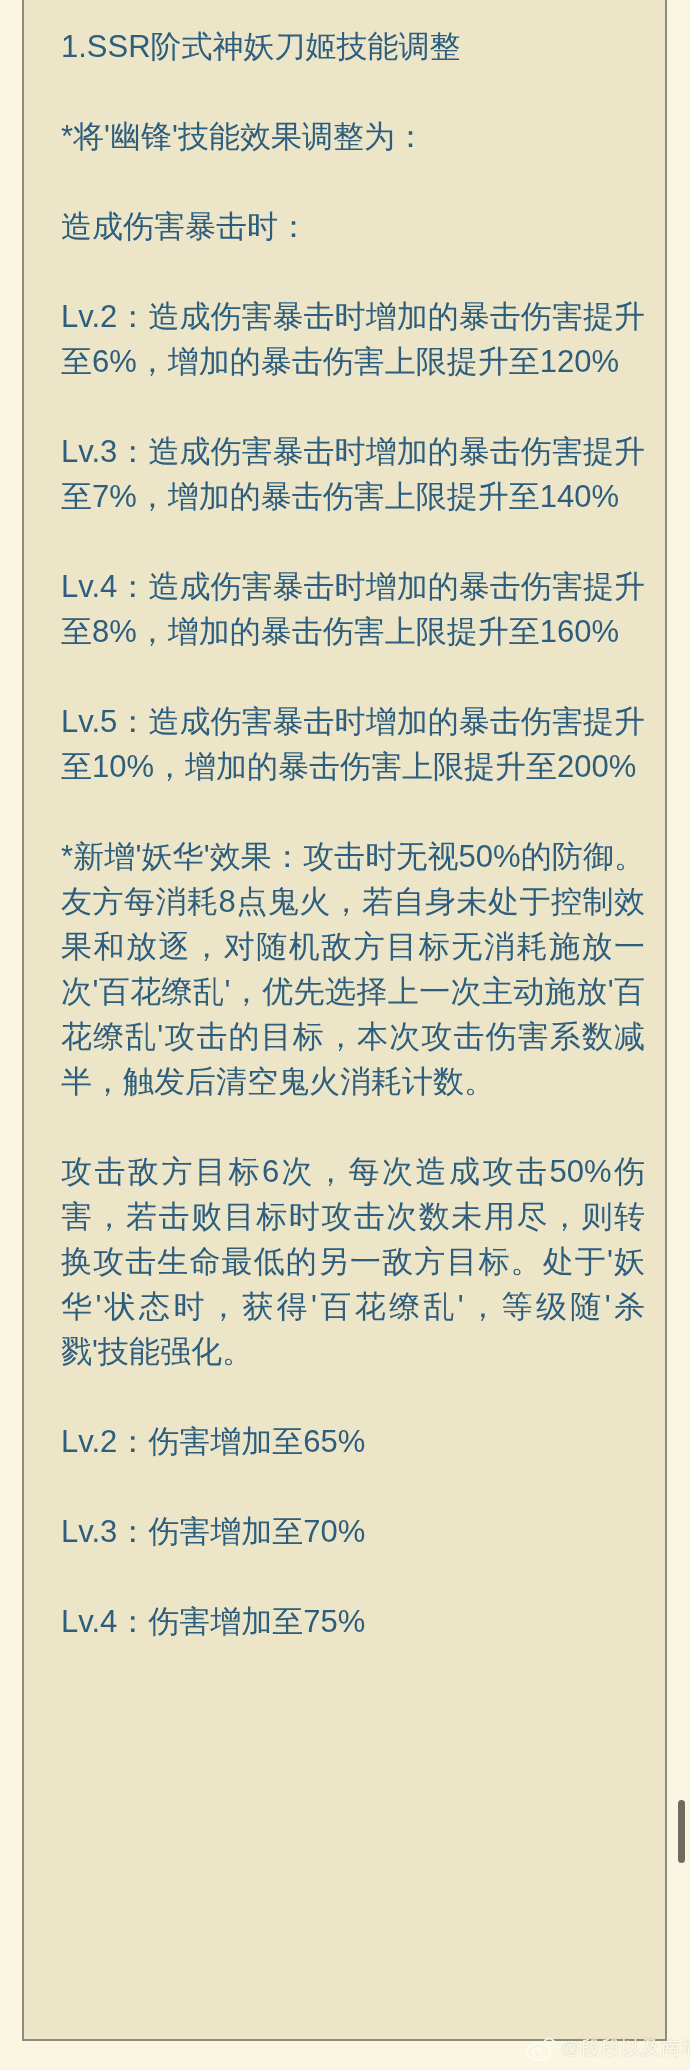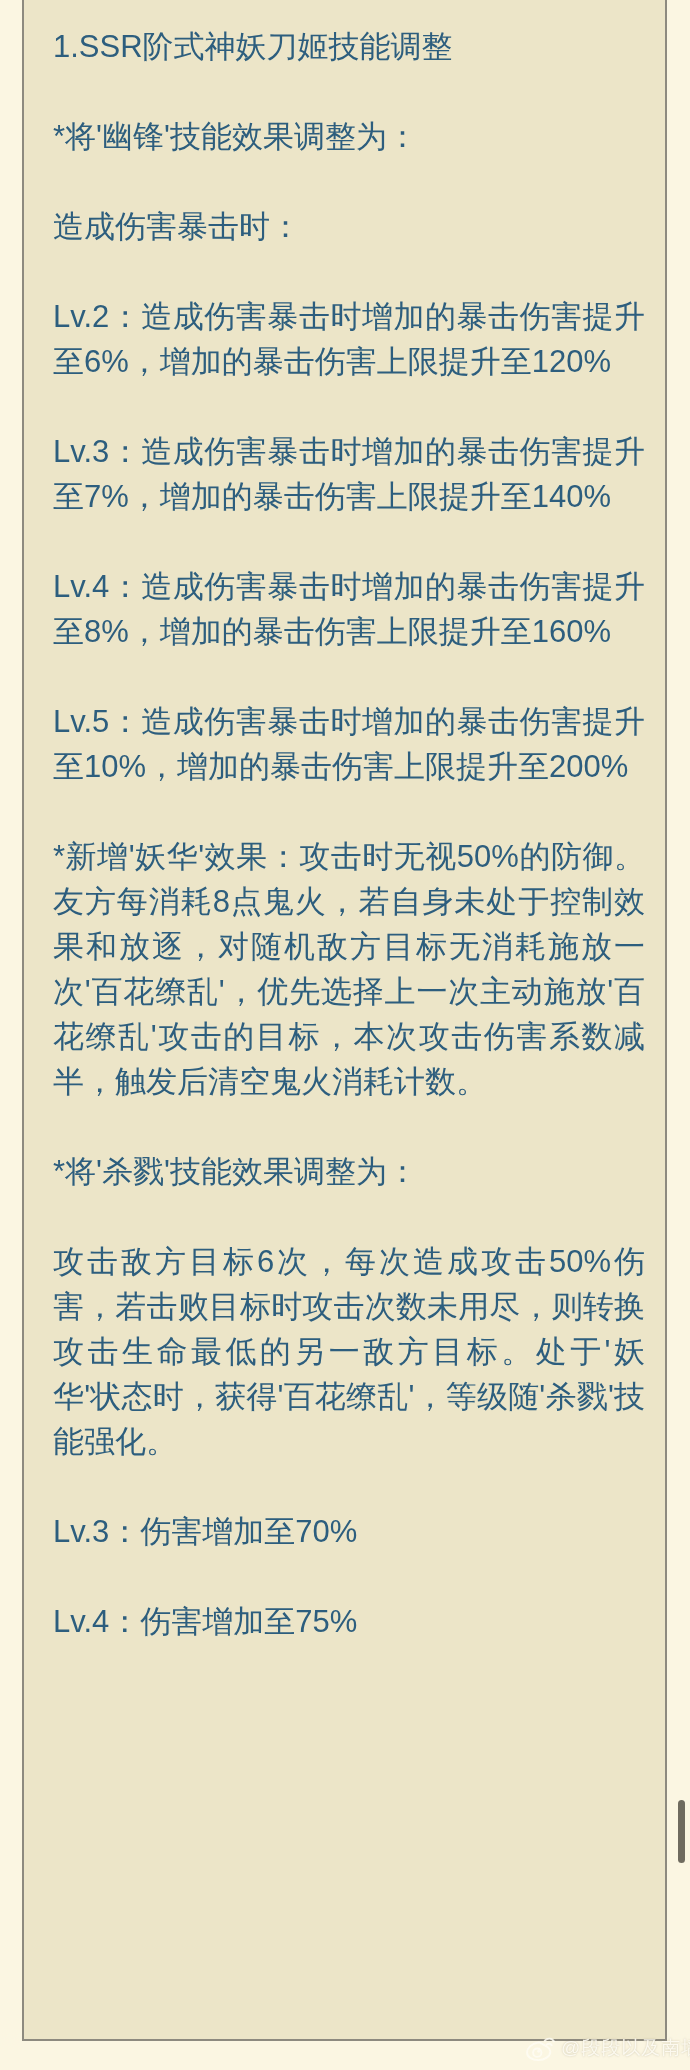--- a/index.html
+++ b/index.html
@@ -22,21 +22,21 @@
     background: #ece5c8;
     border: 2px solid #8d8a7f;
   }
   .content {
     padding: 28px 20px 0 21px;
   }
   .content p {
     font-size: 31px;
     line-height: 45px;
     color: #2d5e7e;
-    margin: 45px 0 0 8px;
+    margin: 45px 0 0 16px;
     text-align: justify;
     word-break: break-all;
   }
   .content p:first-child { margin-top: 0; }
   .scroll-thumb {
     position: absolute;
     left: 678px;
     top: 1800px;
     width: 7px;
     height: 63px;
@@ -65,22 +65,22 @@
 <div class="panel">
   <div class="content">
     <p>1.SSR阶式神妖刀姬技能调整</p>
     <p>*将'幽锋'技能效果调整为：</p>
     <p>造成伤害暴击时：</p>
     <p>Lv.2：造成伤害暴击时增加的暴击伤害提升至6%，增加的暴击伤害上限提升至120%</p>
     <p>Lv.3：造成伤害暴击时增加的暴击伤害提升至7%，增加的暴击伤害上限提升至140%</p>
     <p>Lv.4：造成伤害暴击时增加的暴击伤害提升至8%，增加的暴击伤害上限提升至160%</p>
     <p>Lv.5：造成伤害暴击时增加的暴击伤害提升至10%，增加的暴击伤害上限提升至200%</p>
     <p>*新增'妖华'效果：攻击时无视50%的防御。友方每消耗8点鬼火，若自身未处于控制效果和放逐，对随机敌方目标无消耗施放一次'百花缭乱'，优先选择上一次主动施放'百花缭乱'攻击的目标，本次攻击伤害系数减半，触发后清空鬼火消耗计数。</p>
-    <p>*将'杀戮'技能效果调整为：</p>
     <p>攻击敌方目标6次，每次造成攻击50%伤害，若击败目标时攻击次数未用尽，则转换攻击生命最低的另一敌方目标。处于'妖华'状态时，获得'百花缭乱'，等级随'杀戮'技能强化。</p>
+    <p>Lv.2：伤害增加至65%</p>
     <p>Lv.3：伤害增加至70%</p>
     <p>Lv.4：伤害增加至75%</p>
 
   </div>
 </div>
 
 <div class="scroll-thumb"></div>
 
 <div class="watermark">
   <span>

